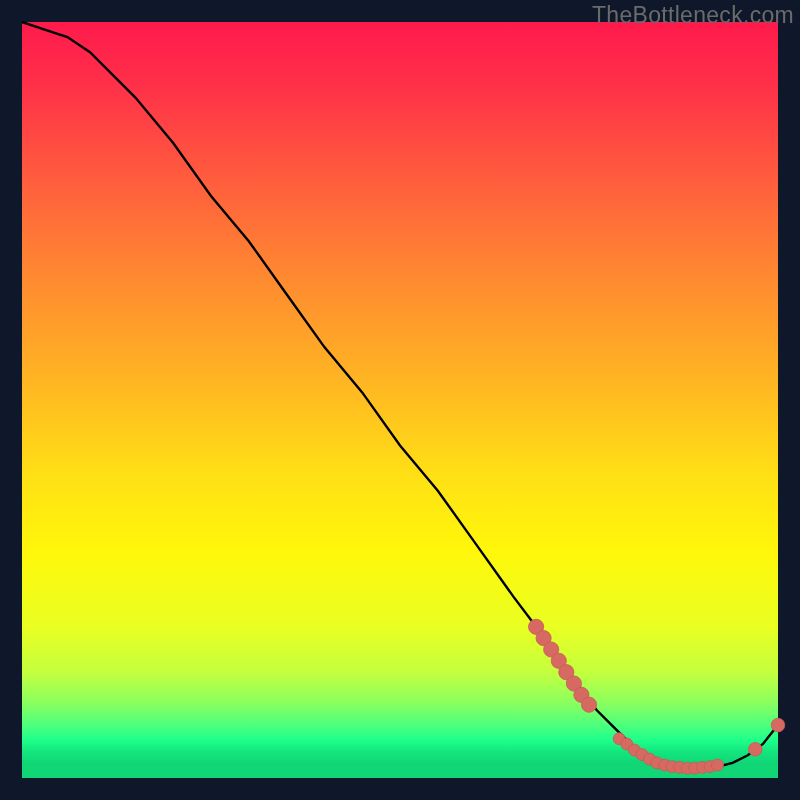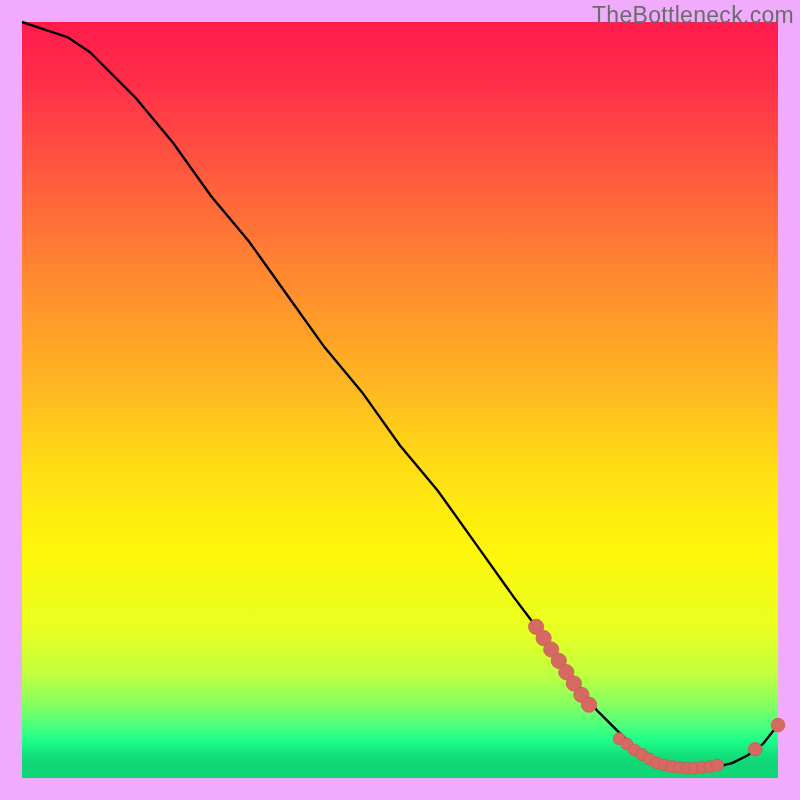--- a/index.html
+++ b/index.html
@@ -7,21 +7,21 @@
     padding: 0;
     width: 800px;
     height: 800px;
     background: #000;
     font-family: Arial, Helvetica, sans-serif;
   }
   .stage {
     position: relative;
     width: 800px;
     height: 800px;
-    background: #f0abfc;
+    background: #0f172a;
     text-align: right;
   }
   .plot-area {
     position: absolute;
     left: 22px;
     top: 22px;
     width: 756px;
     height: 756px;
     
     background: linear-gradient(

